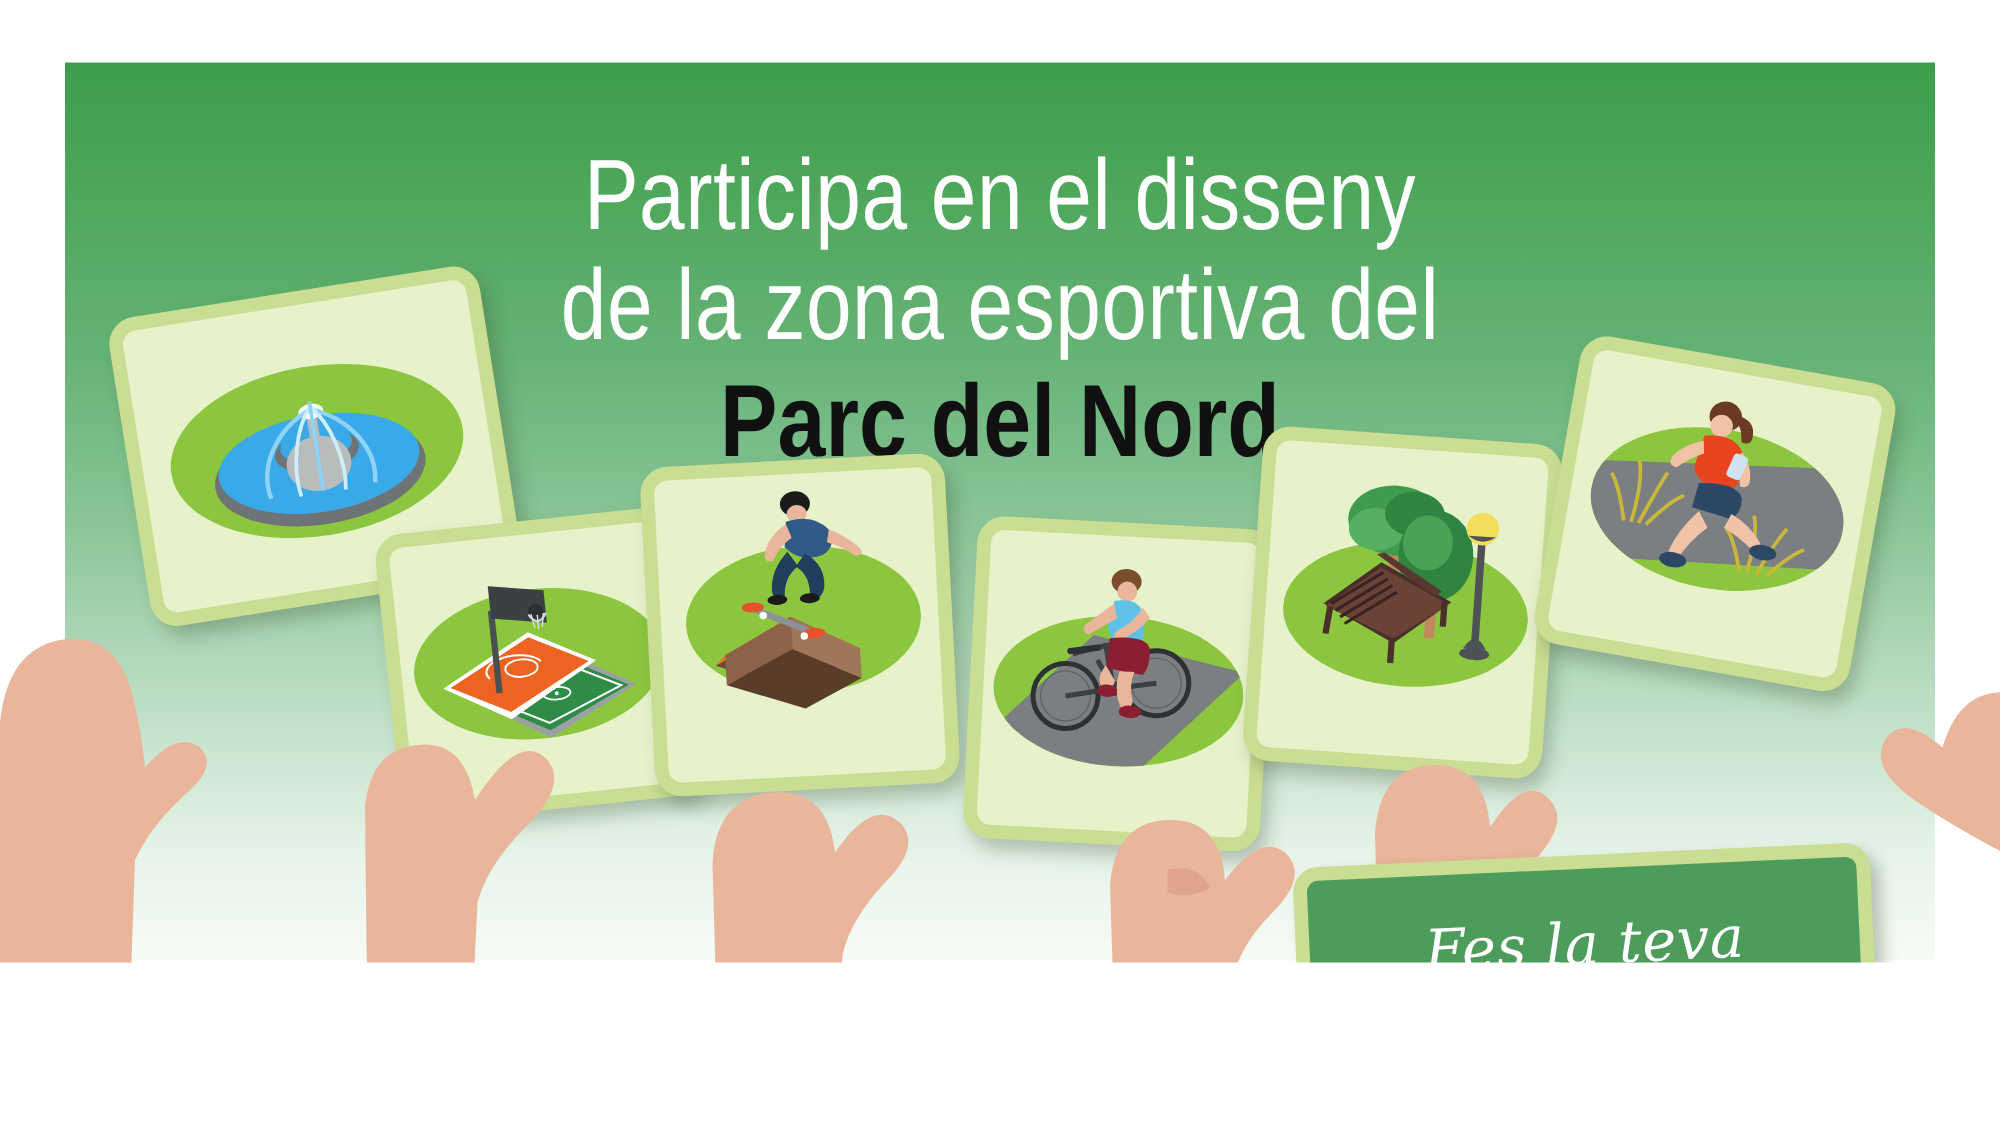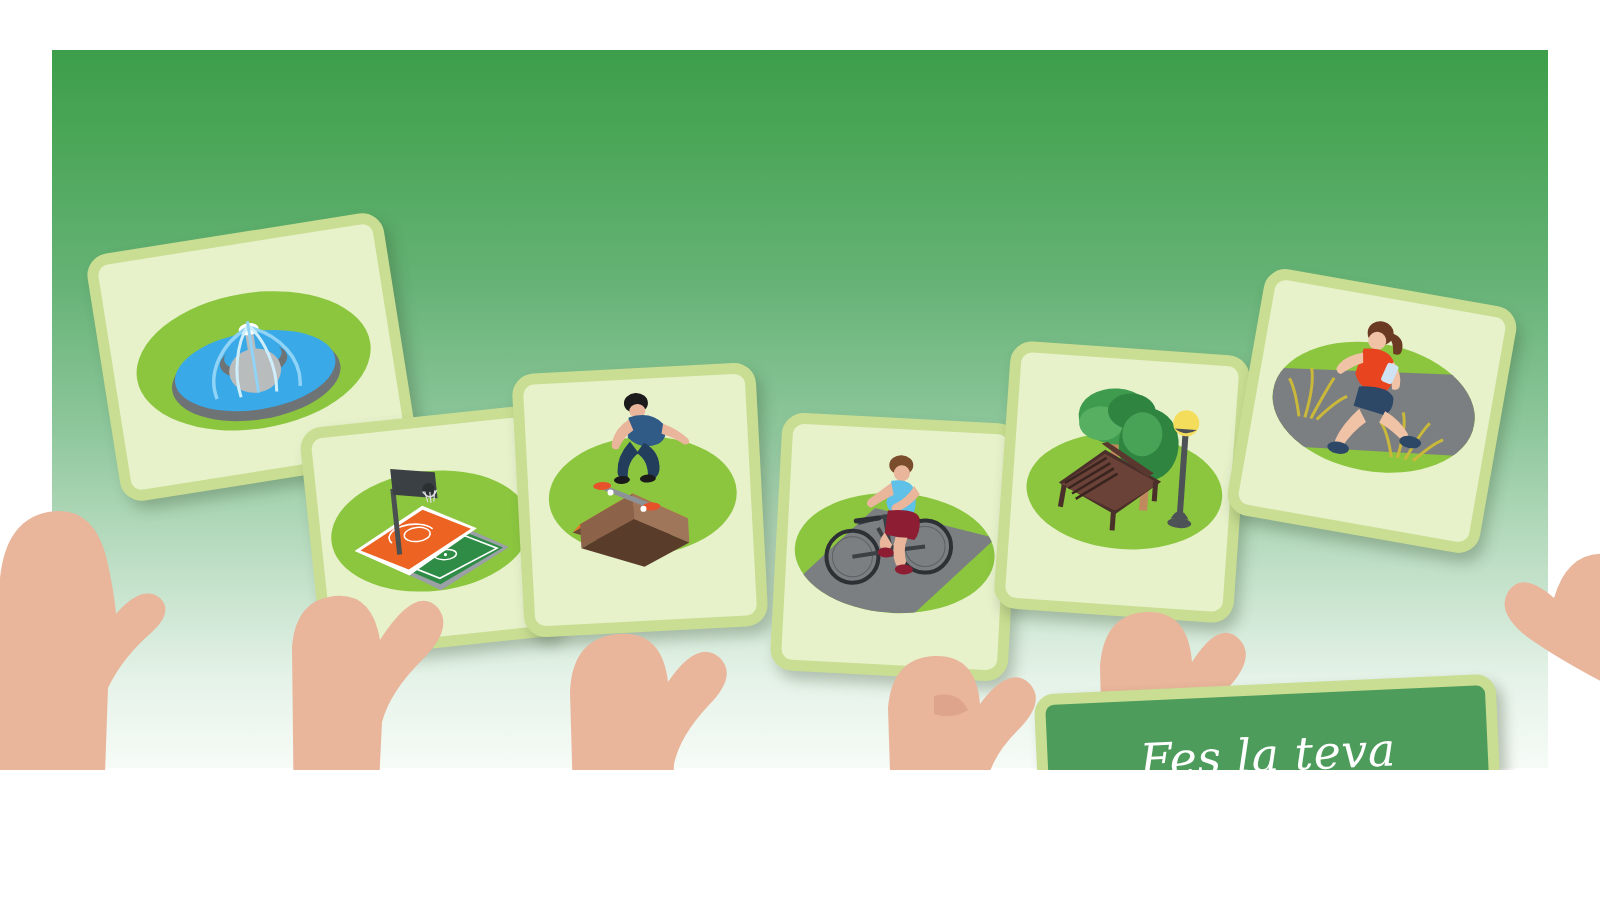--- a/index.html
+++ b/index.html
@@ -55,20 +55,25 @@
   
   .logobar{position:absolute;left:0;top:770px;width:1600px;height:130px;background:#fff;}
 </style>
 </head>
 <body>
 
 <div id="stage">
 
   <div class="banner">
 
+    <div class="headline">
+      <span class="hl-line">Participa en el disseny</span>
+      <span class="hl-line">de la zona esportiva del</span>
+      <span class="hl-strong">Parc del Nord</span>
+    </div>
 
     <div class="card" style="left:50px;top:182px;width:300px;height:250px;transform:rotate(-9deg);">
       <div class="scene">
         <div class="ellipse" style="left:22px;top:50px;width:236px;height:136px;"></div>
         <svg width="280" height="230" viewBox="0 0 280 230" style="position:absolute;left:0;top:0;">
           <ellipse cx="140" cy="135" rx="85" ry="42" fill="#6e7376"></ellipse>
           <ellipse cx="140" cy="128" rx="81" ry="39" fill="#3aa9e8"></ellipse>
           <ellipse cx="140" cy="118" rx="34" ry="17" fill="#6e7376"></ellipse>
           <ellipse cx="140" cy="113" rx="29" ry="14" fill="#3aa9e8"></ellipse>
           <ellipse cx="140" cy="128" rx="26" ry="22" fill="#b9bcbd"></ellipse>

